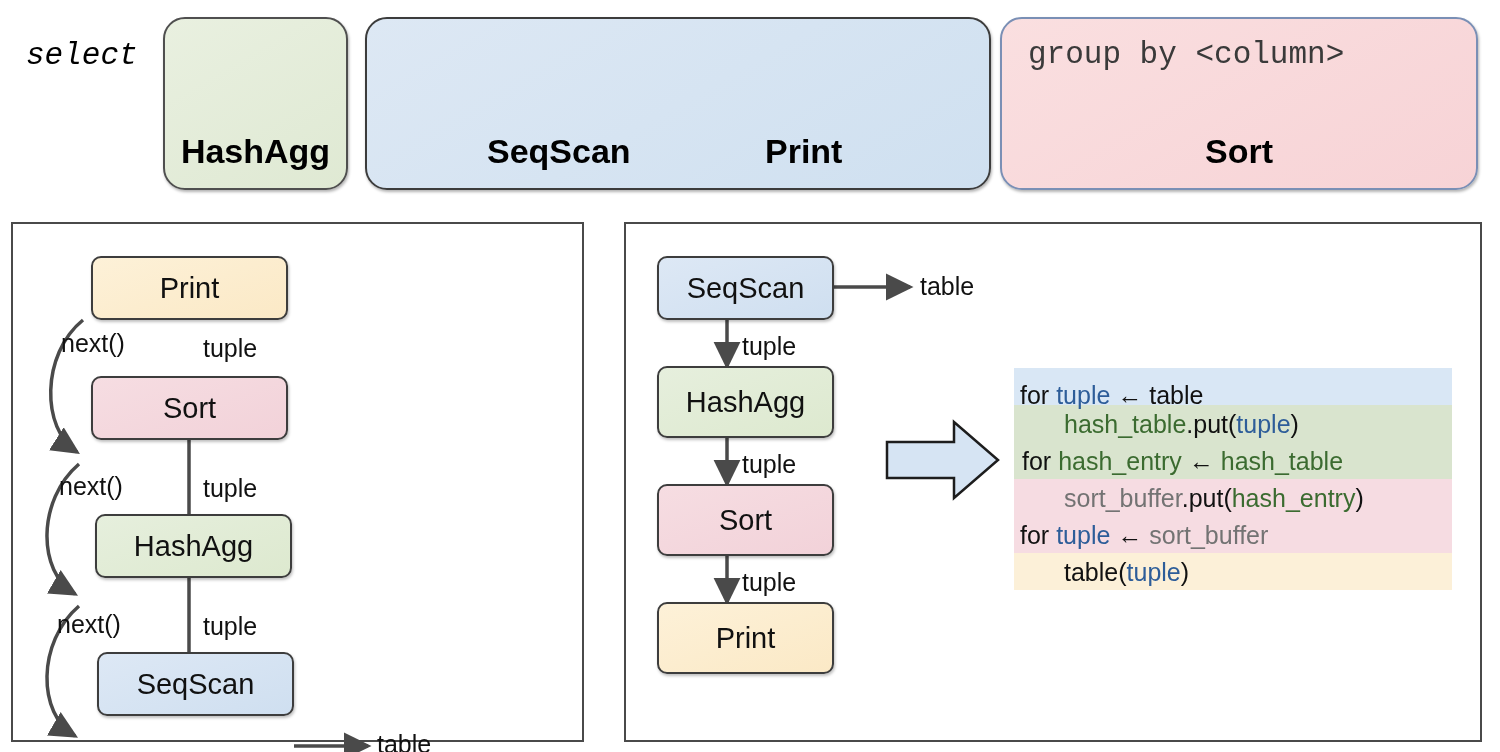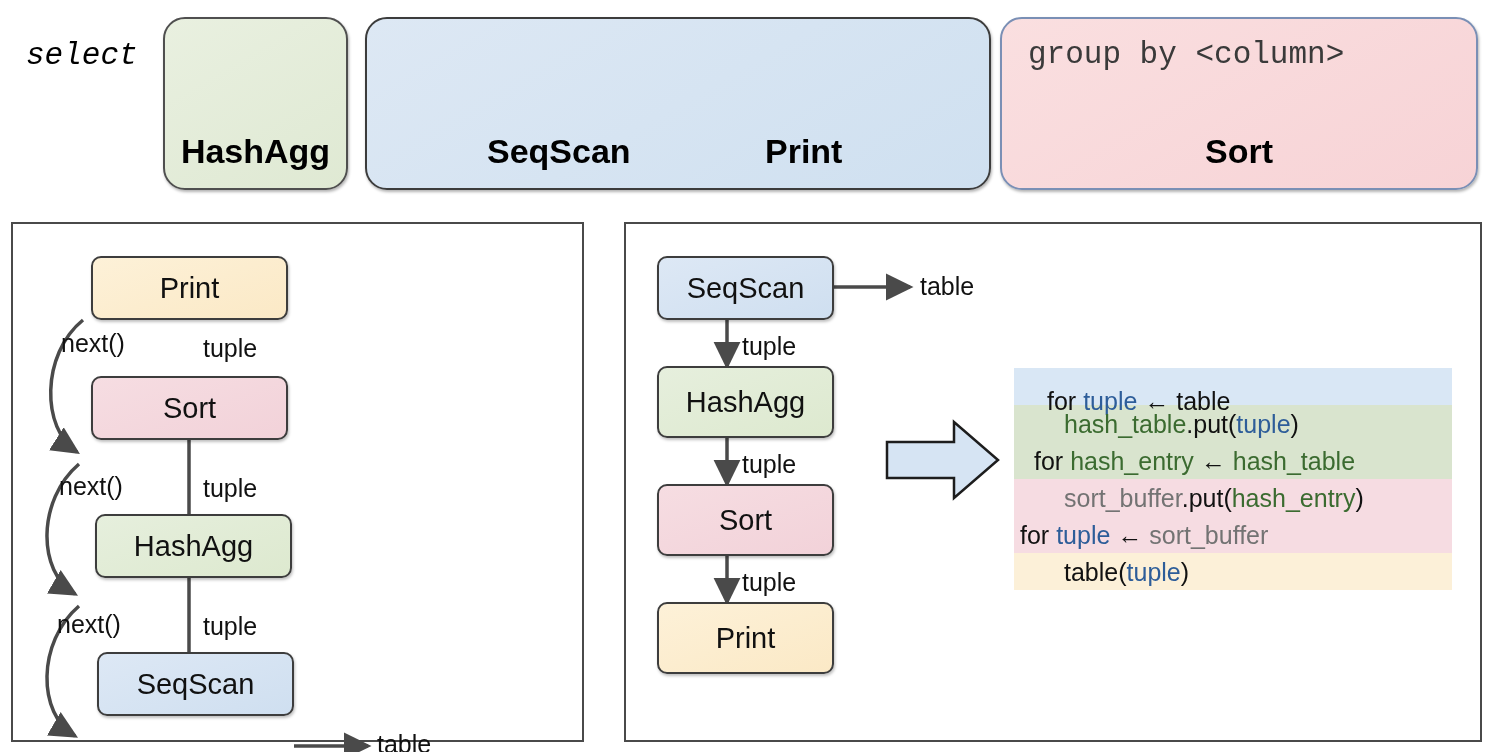--- a/index.html
+++ b/index.html
@@ -189,20 +189,20 @@
 </div>
 
 <div id="code-block">
   <div id="code-bands">
       <div class="code-band" style="top: 0px; height: 37px; background: rgb(217, 231, 245);"></div>
       <div class="code-band" style="top: 37px; height: 74px; background: rgb(217, 228, 206);"></div>
       <div class="code-band" style="top: 111px; height: 74px; background: rgb(246, 220, 226);"></div>
       <div class="code-band" style="top: 185px; height: 37px; background: rgb(252, 240, 216);"></div>
     </div>
   <div id="code-lines">
-      <div class="code-line" style="top: 14px; padding-left: 6px; margin-left: 27px;"><span class="tok-plain">for </span><span class="tok-tuple">tuple</span><span class="tok-plain"> ← table</span></div>
+      <div class="code-line" style="top: 8px; padding-left: 6px;"><span class="tok-plain">for </span><span class="tok-tuple">tuple</span><span class="tok-plain"> ← table</span></div>
       <div class="code-line" style="top: 37px; padding-left: 50px;"><span class="tok-hash">hash_table</span><span class="tok-plain">.put(</span><span class="tok-tuple">tuple</span><span class="tok-plain">)</span></div>
-      <div class="code-line" style="top: 74px; padding-left: 20px;"><span class="tok-plain">for </span><span class="tok-hash">hash_entry</span><span class="tok-plain"> ← </span><span class="tok-hash">hash_table</span></div>
+      <div class="code-line" style="top: 74px; padding-left: 8px;"><span class="tok-plain">for </span><span class="tok-hash">hash_entry</span><span class="tok-plain"> ← </span><span class="tok-hash">hash_table</span></div>
       <div class="code-line" style="top: 111px; padding-left: 50px;"><span class="tok-sortbuf">sort_buffer</span><span class="tok-plain">.put(</span><span class="tok-hash">hash_entry</span><span class="tok-plain">)</span></div>
       <div class="code-line" style="top: 148px; padding-left: 6px;"><span class="tok-plain">for </span><span class="tok-tuple">tuple</span><span class="tok-plain"> ← </span><span class="tok-sortbuf">sort_buffer</span></div>
       <div class="code-line" style="top: 185px; padding-left: 50px;"><span class="tok-plain">table(</span><span class="tok-tuple">tuple</span><span class="tok-plain">)</span></div>
     </div>
 </div>
 
 </body></html>

